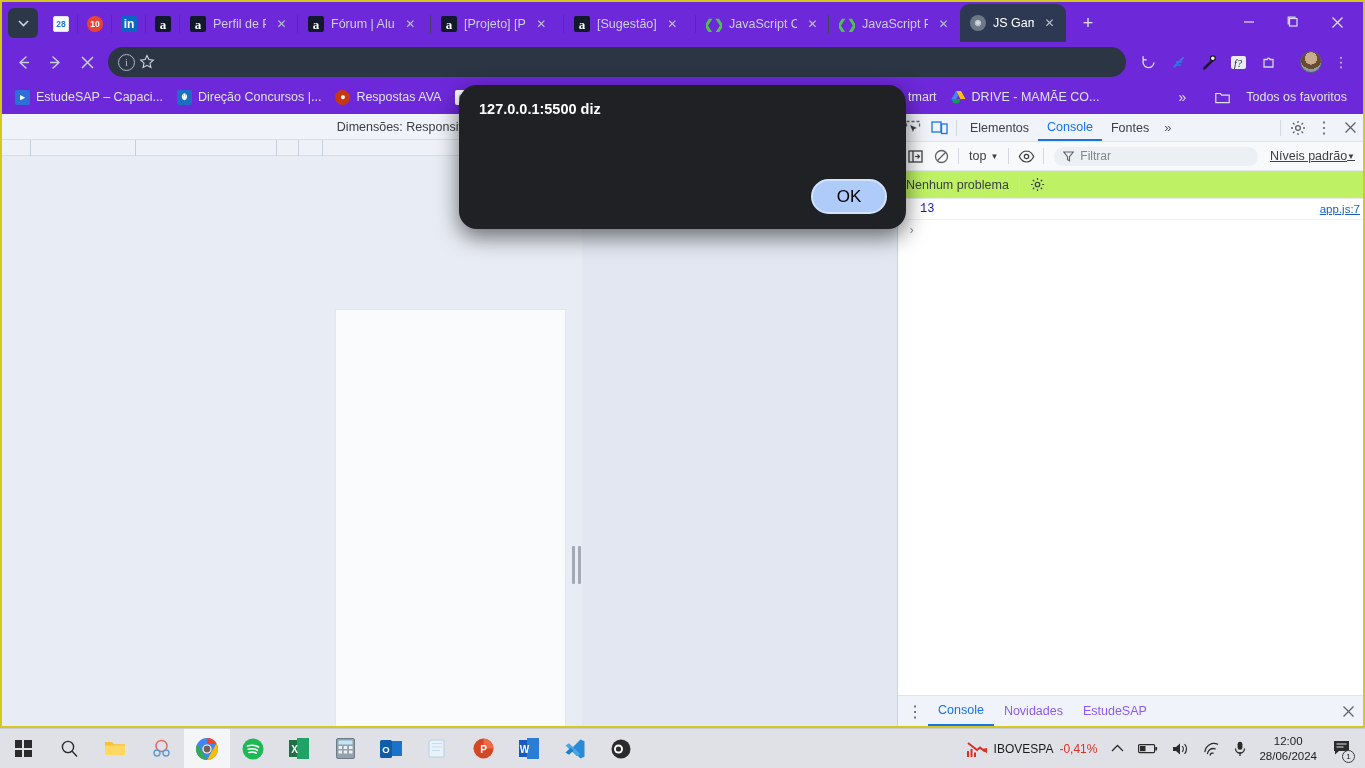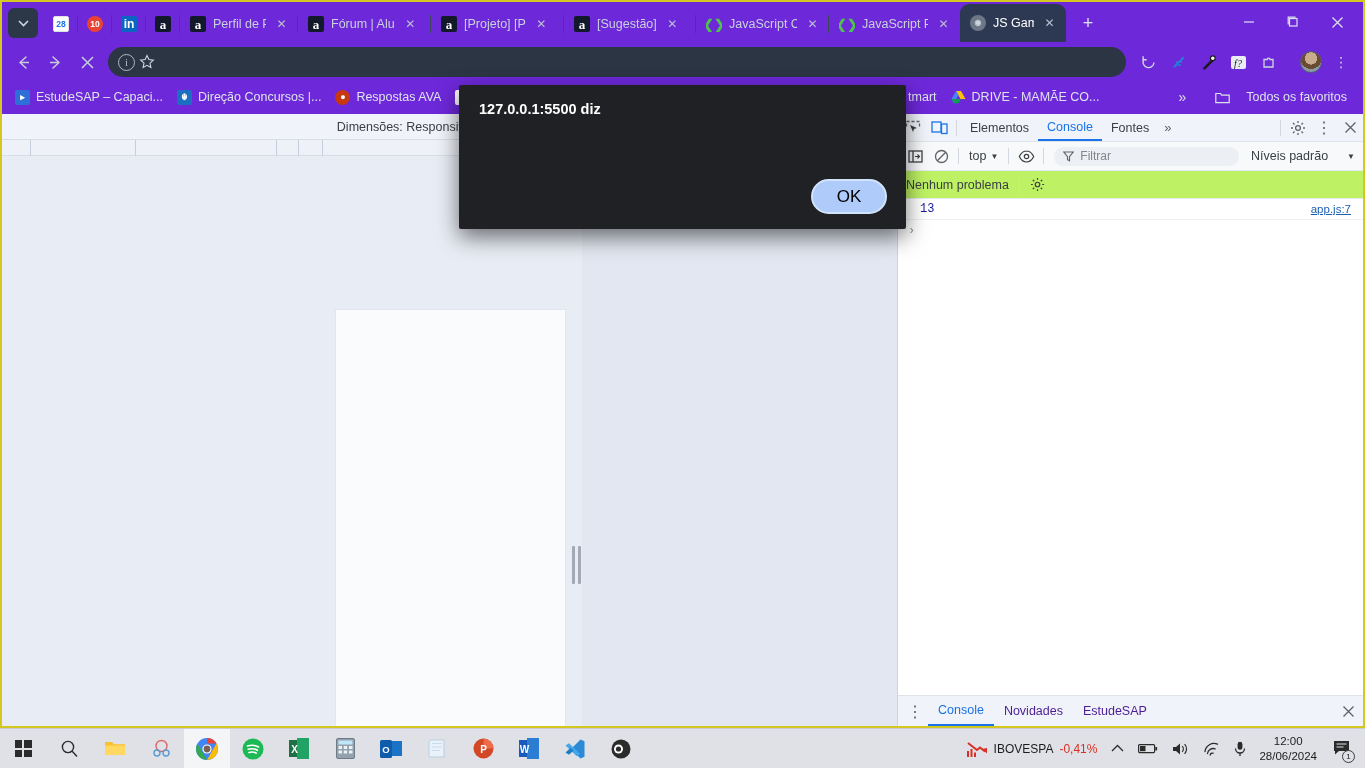--- a/index.html
+++ b/index.html
@@ -207,57 +207,57 @@
     gap: 0; padding: 0 4px; border-bottom: 1px solid #e6e9ef;
   }
   .ctx-select { display: flex; align-items: center; gap: 4px; font-size: 12.5px;
                 color: #3c4043; padding: 0 6px; flex: none; }
   .filter-input {
     flex: 1 1 auto; height: 19px; background: #eceff4; border-radius: 10px;
     display: flex; align-items: center; gap: 6px; padding: 0 9px;
     font-size: 12px; color: #80868b; margin: 0 6px; min-width: 0;
   }
   .levels { font-size: 12.5px; color: #3c4043; padding: 0 6px; flex: none;
-            display: flex; align-items: center; gap: 19px; }
+            display: flex; align-items: center; gap: 0; text-decoration: underline; }
 
   .dt-issuebar {
     height: 28px; background: #bef264; display: flex; align-items: center;
     gap: 10px; padding: 0 8px; border-bottom: 1px solid #e6e9ef;
     font-size: 12.5px; color: #3c4043;
   }
   .issue-sep { width: 1px; height: 16px; background: #d2d7e0; }
 
   .console-body { flex: 1 1 auto; background: #fff; position: relative; }
   .log-row {
-    display: flex; align-items: center; padding: 3px 14px 3px 22px;
+    display: flex; align-items: center; padding: 3px 5px 3px 22px;
     font-family: "Liberation Mono", monospace; font-size: 12px;
     border-bottom: 1px solid #f0f1f4; color: #1a1a1a; text-align: right;
   }
   .log-val { color: #1a1a9c; }
   .log-src {
     margin-left: auto; color: #1a5fb4; text-decoration: underline;
     font-family: Liberation Sans, sans-serif; font-size: 11.5px;
   }
   .prompt-row {
     display: flex; align-items: center; padding: 4px 10px;
     font-family: "Liberation Mono", monospace; font-size: 12px; color: #8a8fa0;
   }
 
   .dt-drawer {
     height: 31px; background: #f0f3f9; display: flex; align-items: center;
     gap: 0; padding: 0 4px; border-top: 1px solid #dfe3ea;
   }
   .drawer-tab { padding: 0 10px; height: 30px; display: flex; align-items: center;
-                font-size: 12.5px; color: #4c1d95; flex: none; }
+                font-size: 12.5px; color: #8b5cf6; flex: none; }
   .drawer-tab.active { color: #1a73e8; border-bottom: 2px solid #1a73e8; }
 
   
   .alert {
     position: absolute; left: 459px; top: 85px; width: 447px; height: 144px;
-    background: #202124; border-radius: 2px; color: #e8eaed;
+    background: #202124; border-radius: 18px; color: #e8eaed;
     box-shadow: 0 8px 22px rgba(0,0,0,.55);
     padding: 16px 20px;
   }
   .alert-title { font-size: 14.5px; font-weight: bold; color: #ffffff;
                  margin-bottom: 13px; }
   .alert-msg { font-size: 13px; color: #e3e5e8; }
   .alert-ok {
     position: absolute; right: 19px; bottom: 15px;
     width: 76px; height: 35px; border-radius: 18px;
     background: #aecbfa; color: #000000; font-size: 17px;

